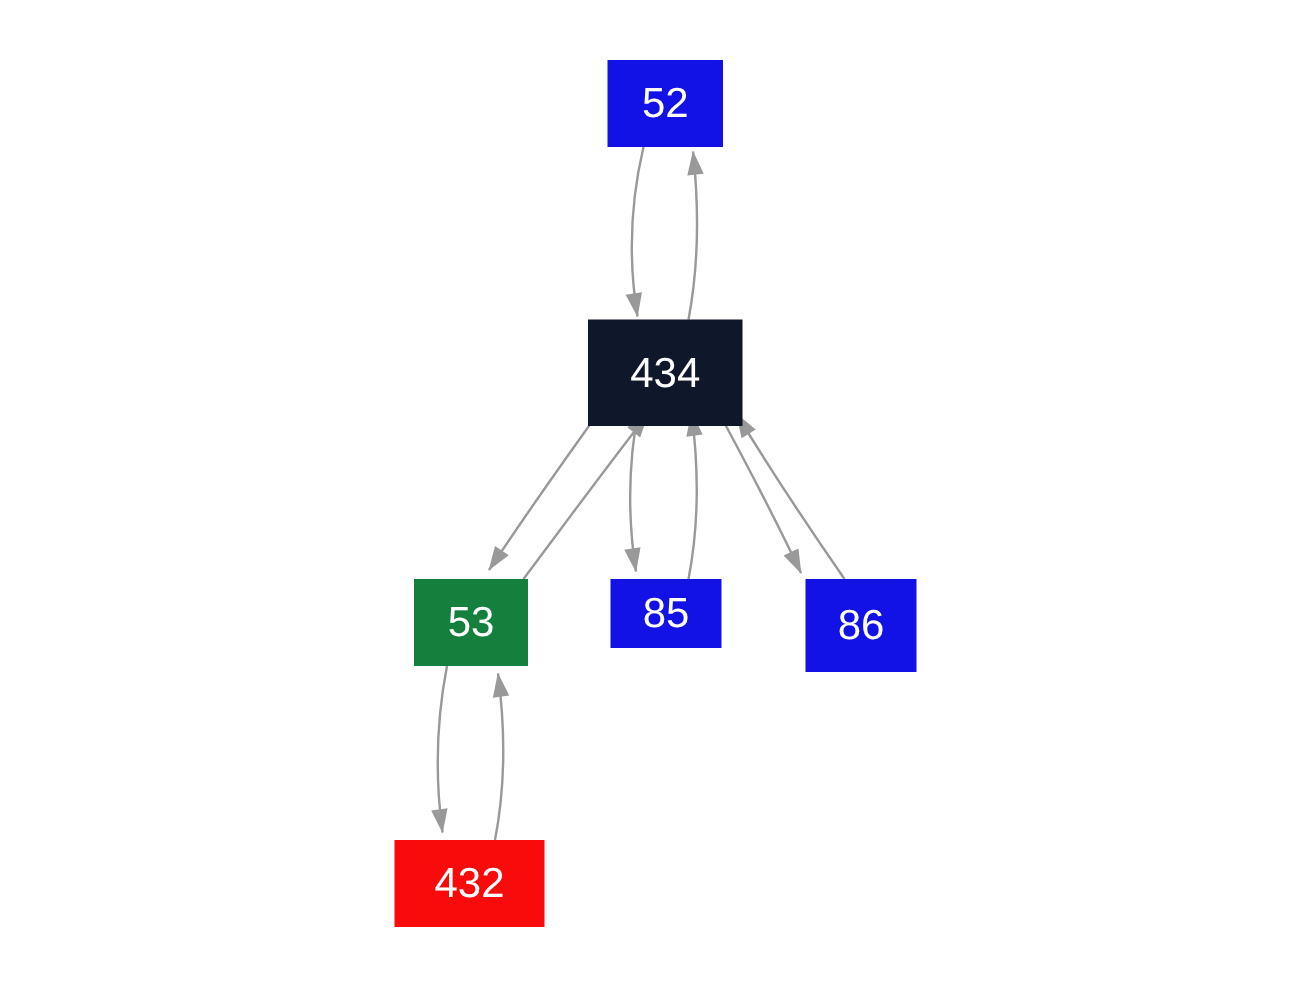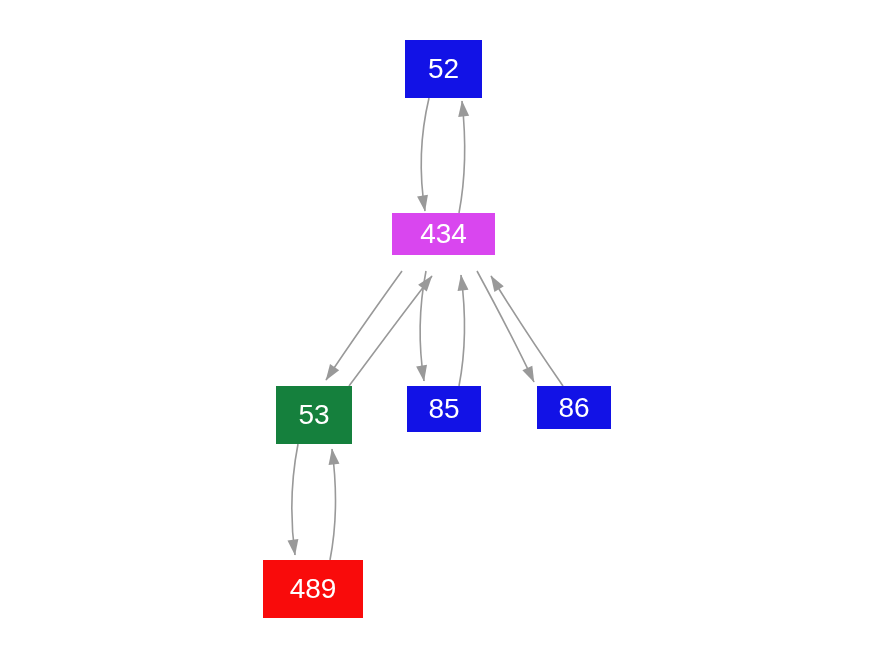--- a/index.html
+++ b/index.html
@@ -55,19 +55,19 @@
         <path class="edge" d="M426,271 C419,307 418,343 424,381" stroke="#999999" marker-end="url(#arrowhead)"></path>
         <path class="edge" d="M459,386 C466,350 466,313 461,275" stroke="#999999" marker-end="url(#arrowhead)"></path>
         <path class="edge" d="M477,271 C496,306 515,342 534,382" stroke="#999999" marker-end="url(#arrowhead)"></path>
         <path class="edge" d="M563,386 C538,350 513,312 491,276" stroke="#999999" marker-end="url(#arrowhead)"></path>
         <path class="edge" d="M298,444 C291,480 290,518 295,555" stroke="#999999" marker-end="url(#arrowhead)"></path>
         <path class="edge" d="M330,560 C337,524 337,487 332,449" stroke="#999999" marker-end="url(#arrowhead)"></path>
       </g>
   </svg>
   <div id="node-layer">
       <div class="node" style="left: 405px; top: 40px; width: 77px; height: 58px; background: rgb(18, 18, 230); color: rgb(255, 255, 255);">52</div>
-      <div class="node" style="left: 392px; top: 213px; width: 103px; height: 42px; background: #d946ef; color: rgb(255, 255, 255); text-align: center;">434</div>
+      <div class="node" style="left: 392px; top: 213px; width: 103px; height: 71px; background: #0f172a; color: rgb(255, 255, 255); text-align: center;">434</div>
       <div class="node" style="left: 276px; top: 386px; width: 76px; height: 58px; background: #15803d; color: rgb(255, 255, 255);">53</div>
       <div class="node" style="left: 407px; top: 386px; width: 74px; height: 46px; background: rgb(18, 18, 230); color: rgb(255, 255, 255);">85</div>
-      <div class="node" style="left: 537px; top: 386px; width: 74px; height: 43px; background: rgb(18, 18, 230); color: rgb(255, 255, 255);">86</div>
-      <div class="node" style="left: 263px; top: 560px; width: 100px; height: 58px; background: rgb(249, 11, 11); color: rgb(255, 255, 255);">489</div>
+      <div class="node" style="left: 537px; top: 386px; width: 74px; height: 62px; background: rgb(18, 18, 230); color: rgb(255, 255, 255);">86</div>
+      <div class="node" style="left: 263px; top: 560px; width: 100px; height: 58px; background: rgb(249, 11, 11); color: rgb(255, 255, 255);">432</div>
     </div>
 </div>
 
 </body></html>

